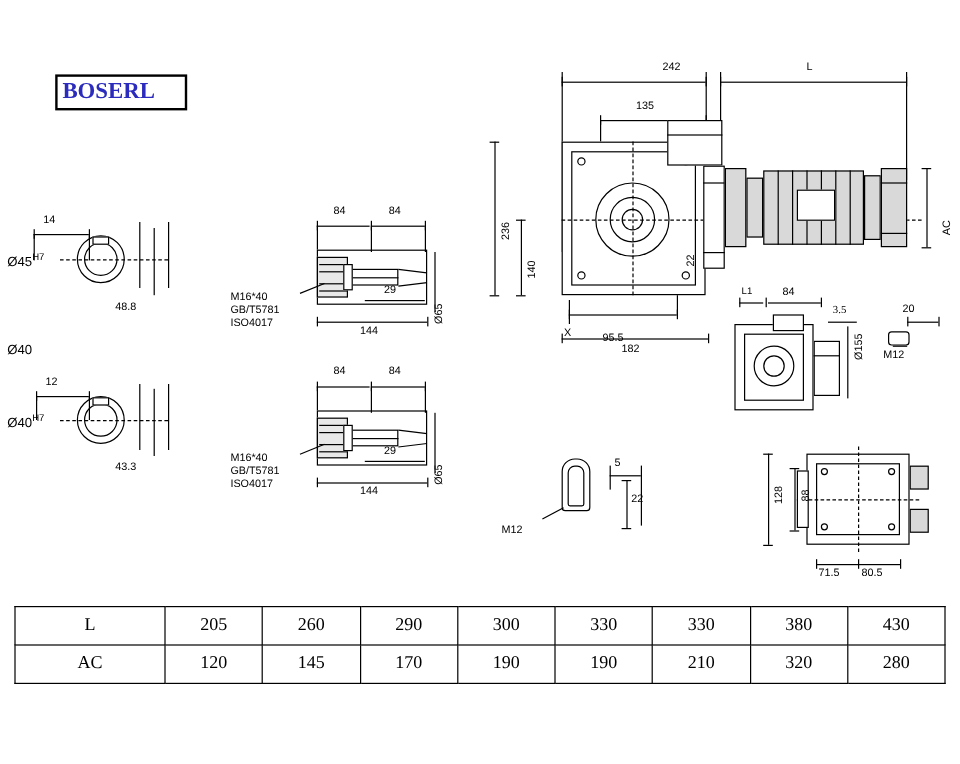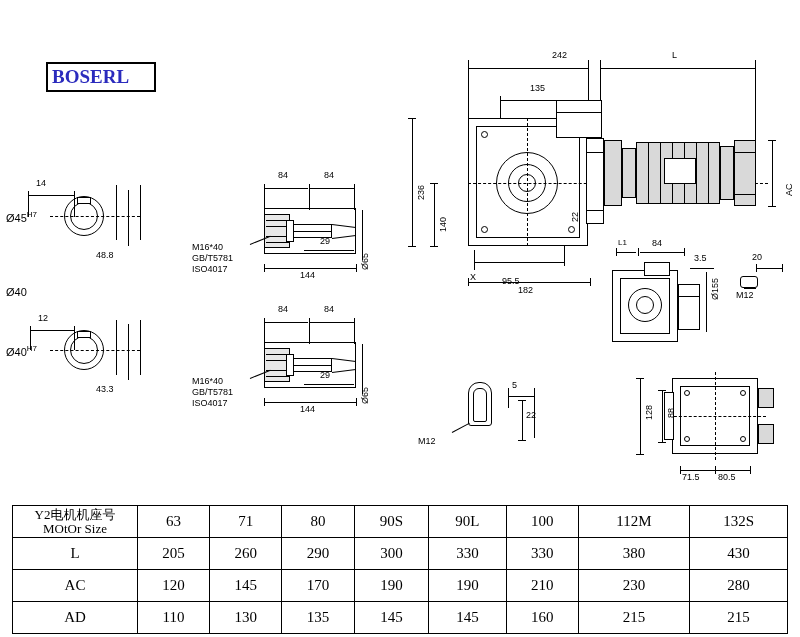--- a/index.html
+++ b/index.html
@@ -299,21 +299,21 @@
   <div>
 
     <div class="ln hl" style="left:616px;top:252px;width:20px;"></div>
     <div class="ln hl" style="left:640px;top:252px;width:44px;"></div>
     <div class="tick" style="left:616px;top:248px;"></div>
     <div class="tick" style="left:638px;top:248px;"></div>
     <div class="tick" style="left:684px;top:248px;"></div>
     <div class="t xs" style="left:618px;top:238px;">L1</div>
     <div class="t sm" style="left:652px;top:238px;">84</div>
 
-    <div class="t sm" style="left:694px;top:253px;">3.5</div>
+    <div class="t sm" style="left:694px;top:253px;font-family:Liberation Serif, serif;">3.5</div>
     <div class="ln hl" style="left:690px;top:268px;width:24px;"></div>
 
     <div class="boxw" style="left:612px;top:270px;width:66px;height:72px;"></div>
     <div class="boxw" style="left:620px;top:278px;width:50px;height:56px;"></div>
     <div class="circ" style="left:628px;top:288px;width:34px;height:34px;"></div>
     <div class="circ" style="left:636px;top:296px;width:18px;height:18px;"></div>
     <div class="boxw" style="left:678px;top:284px;width:22px;height:46px;"></div>
     <div class="ln hl" style="left:678px;top:296px;width:22px;"></div>
     <div class="boxw" style="left:644px;top:262px;width:26px;height:14px;"></div>
 
@@ -374,63 +374,38 @@
     <div class="ln hl" style="left:715px;top:470px;width:35px;"></div>
     <div class="tick" style="left:680px;top:466px;"></div>
     <div class="tick" style="left:715px;top:466px;"></div>
     <div class="tick" style="left:750px;top:466px;"></div>
     <div class="t sm" style="left:682px;top:472px;">71.5</div>
     <div class="t sm" style="left:718px;top:472px;">80.5</div>
   </div>
 
   <table id="spec-table">
     <tbody>
-        <tr>
-      <td class="head">
-        <div>Y2电机机座号</div>
-        <div>MOtOr Size</div>
-      </td>
-      <td>63</td>
-      <td>71</td>
-      <td>80</td>
-      <td>90S</td>
-      <td>90L</td>
-      <td>100</td>
-      <td>112M</td>
-      <td>132S</td>
-    </tr>
     <tr>
       <td class="rowlabel">L</td>
       <td>205</td>
       <td>260</td>
       <td>290</td>
       <td>300</td>
       <td>330</td>
       <td>330</td>
       <td>380</td>
       <td>430</td>
     </tr>
     <tr>
       <td class="rowlabel">AC</td>
       <td>120</td>
       <td>145</td>
       <td>170</td>
       <td>190</td>
       <td>190</td>
       <td>210</td>
-      <td>230</td>
+      <td>320</td>
       <td>280</td>
-    </tr>
-    <tr>
-      <td class="rowlabel">AD</td>
-      <td>110</td>
-      <td>130</td>
-      <td>135</td>
-      <td>145</td>
-      <td>145</td>
-      <td>160</td>
-      <td>215</td>
-      <td>215</td>
     </tr>
   </tbody>
     </table>
 
 </div>
 
 </body></html>

